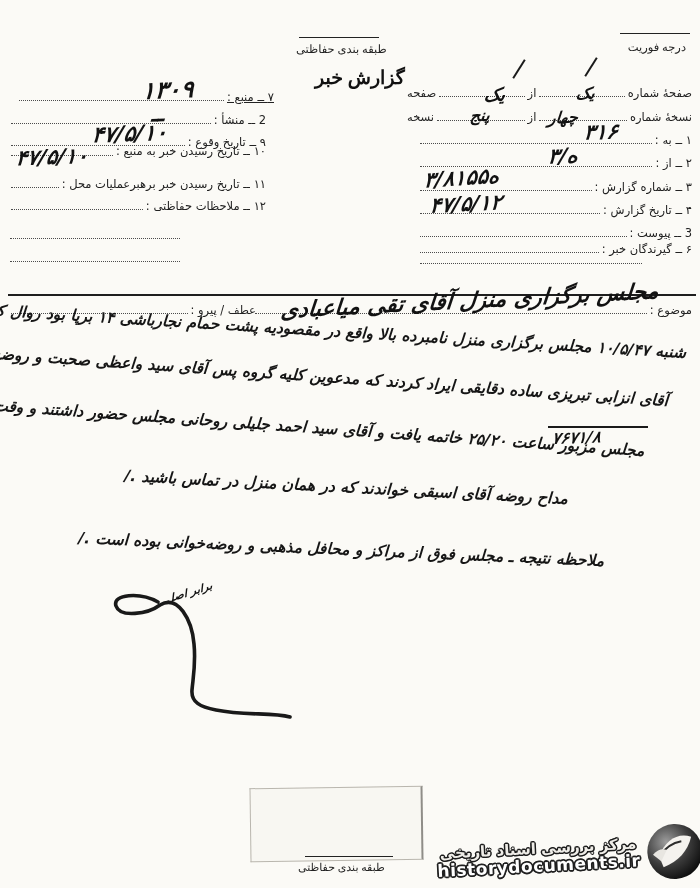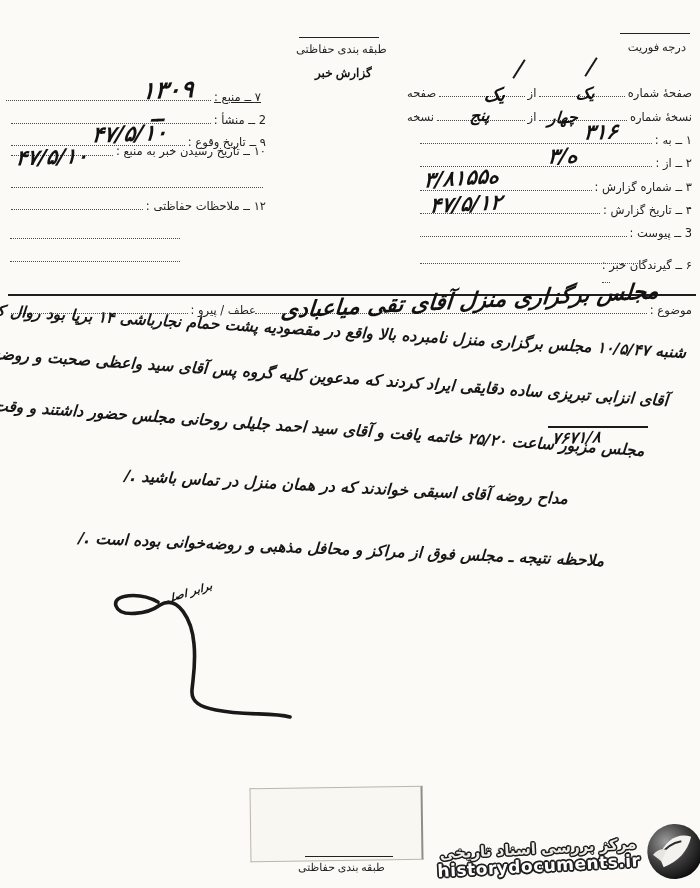--- a/index.html
+++ b/index.html
@@ -24,21 +24,21 @@
     transform:skewX(-7deg) rotate(-2deg);transform-origin:center;
   }
   .hw-lg{font-size:21px;letter-spacing:1px;}
   .hw-md{font-size:16px;}
   .hw-sm{font-size:13px;}
   .bodyline{
     font-style:italic;font-weight:bold;color:#161616;white-space:nowrap;
     font-size:15.5px;letter-spacing:0.5px;direction:rtl;
   }
   .slash{width:22px;border-top:2.4px solid #1a1a1a;transform:rotate(-58deg);}
-  .title{font-weight:bold;font-size:12px;color:#111;}
+  .title{font-weight:bold;font-size:19px;color:#111;}
   .stampbox{
     border:1px solid rgba(110,104,92,0.45);
     border-right:2px solid rgba(75,72,66,0.6);
     transform:rotate(-0.8deg);
     background:rgba(240,238,232,0.25);
   }
   
   .wm{display:flex;align-items:center;gap:6px;direction:rtl;transform:rotate(-3deg);}
   .wm-texts{display:flex;flex-direction:column;align-items:center;line-height:1.05;}
   .wm-fa{
@@ -107,27 +107,27 @@
   <span>۴ ــ تاریخ گزارش :</span>
   <span class="dots"></span>
 </div>
 <span class="abs hw hw-lg" style="left:430px;top:192px;transform:skewX(-7deg) rotate(-3deg);">۴۷/۵/۱۲</span>
 
 <div class="abs row print" style="right:8px;top:226px;width:275px;">
   <span>3 ــ پیوست :</span>
   <span class="dots"></span>
 </div>
 
-<div class="abs row print" style="right:8px;top:258px;width:275px;flex-direction:column;">
+<div class="abs row print" style="right:8px;top:242px;width:275px;">
   <span>۶ ــ گیرندگان خبر :</span>
   <span class="dots"></span>
 </div>
 <div class="abs" style="right:58px;top:263px;width:222px;border-bottom:1.6px dotted #4c4c4c;"></div>
 
-<div class="abs row print" style="left:3px;top:90px;width:258px;text-decoration:underline;">
+<div class="abs row print" style="left:16px;top:90px;width:258px;text-decoration:underline;">
   <span>۷ ــ منبع :</span>
   <span class="dots"></span>
 </div>
 <span class="abs hw hw-lg" style="left:142px;top:76px;font-size:24px;">۱۳۰۹</span>
 
 <div class="abs row print" style="left:8px;top:113px;width:258px;">
   <span>2 ــ منشأ :</span>
   <span class="dots"></span>
 </div>
 <span class="abs hw hw-lg" style="left:152px;top:102px;">ــ</span>
@@ -138,20 +138,21 @@
 </div>
 <span class="abs hw hw-lg" style="left:92px;top:121px;font-size:22px;">۴۷/۵/۱۰</span>
 
 <div class="abs row print" style="left:8px;top:144px;width:258px;align-items:center;">
   <span>۱۰ ــ تاریخ رسیدن خبر به منبع :</span>
   <span class="dots"></span>
 </div>
 <span class="abs hw hw-lg" style="left:16px;top:145px;">۴۷/۵/۱۰</span>
 
 <div class="abs row print" style="left:8px;top:177px;width:258px;">
+  <span>۱۱ ــ تاریخ رسیدن خبر برهبرعملیات محل :</span>
   <span class="dots"></span>
 </div>
 
 <div class="abs row print" style="left:8px;top:199px;width:258px;">
   <span>۱۲ ــ ملاحظات حفاظتی :</span>
   <span class="dots"></span>
 </div>
 <div class="abs" style="left:10px;top:238px;width:170px;border-bottom:1.6px dotted #4c4c4c;"></div>
 <div class="abs" style="left:10px;top:261px;width:170px;border-bottom:1.6px dotted #4c4c4c;"></div>
 

